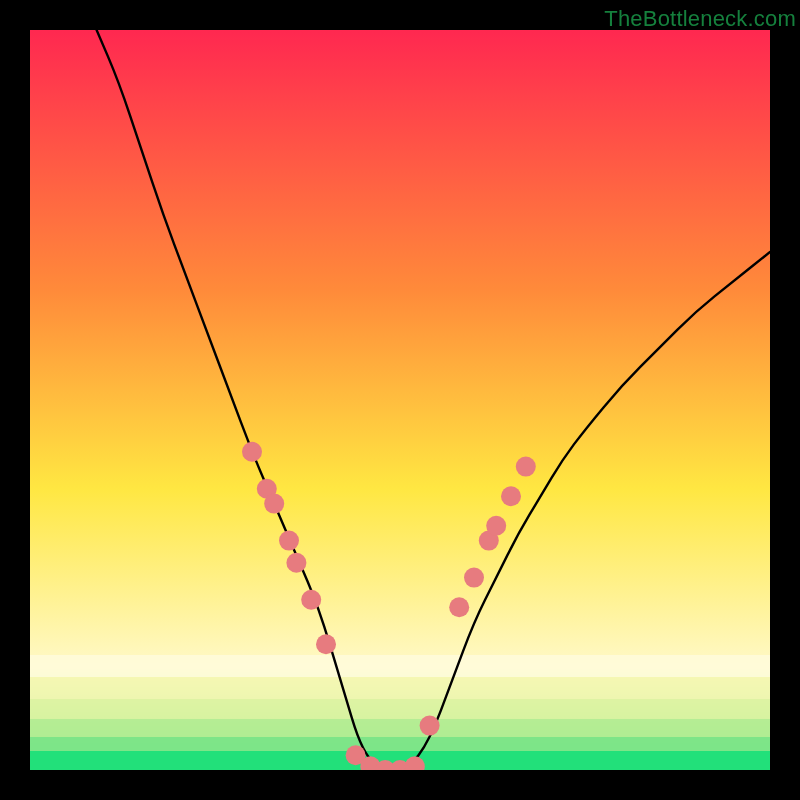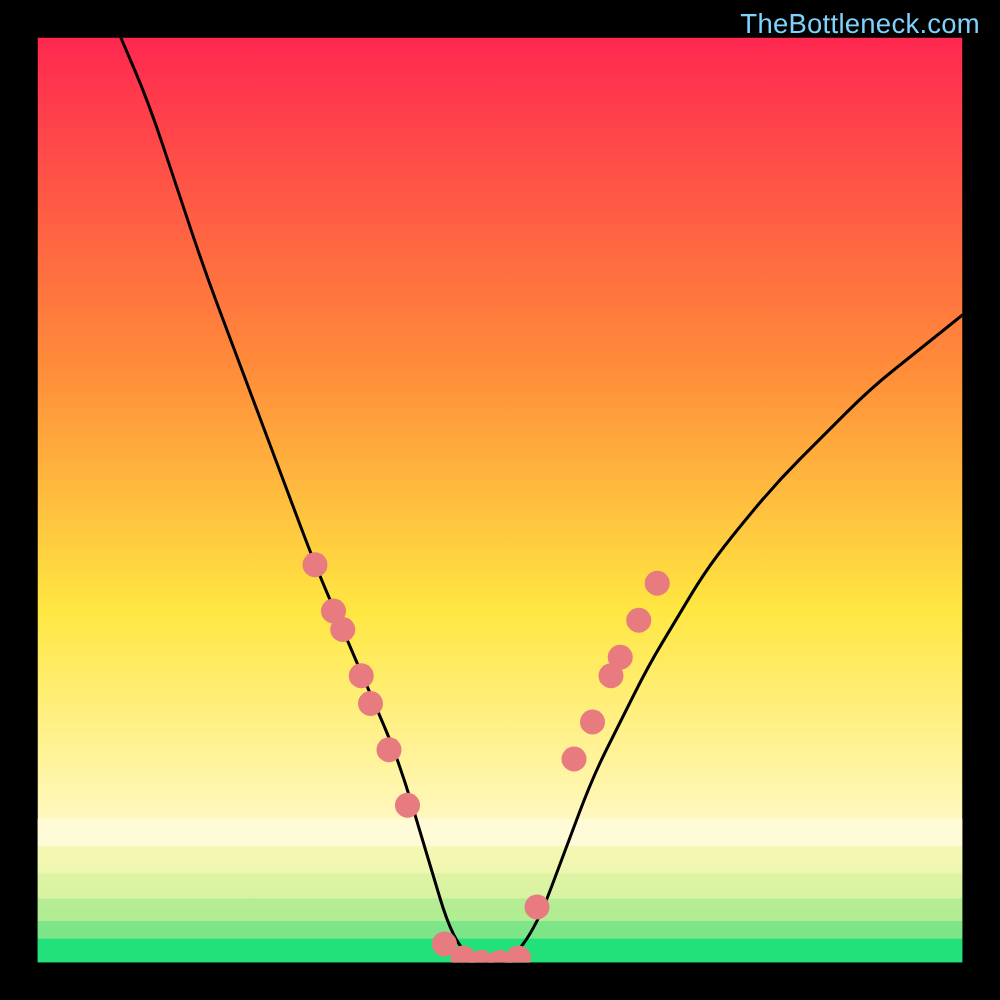--- a/index.html
+++ b/index.html
@@ -15,22 +15,22 @@
     position: absolute;
     left: 30px;
     top: 30px;
     width: 740px;
     height: 740px;
     box-sizing: border-box;
   }
   .watermark {
     position: absolute;
     top: 6px;
-    right: 16px;
-    color: #7dd3fc;
+    right: 4px;
+    color: #15803d;
     font-size: 22px;
     font-weight: 500;
     letter-spacing: 0.2px;
     z-index: 10;
   }
   svg { display: block; }
 </style>
 </head>
 <body>
 

